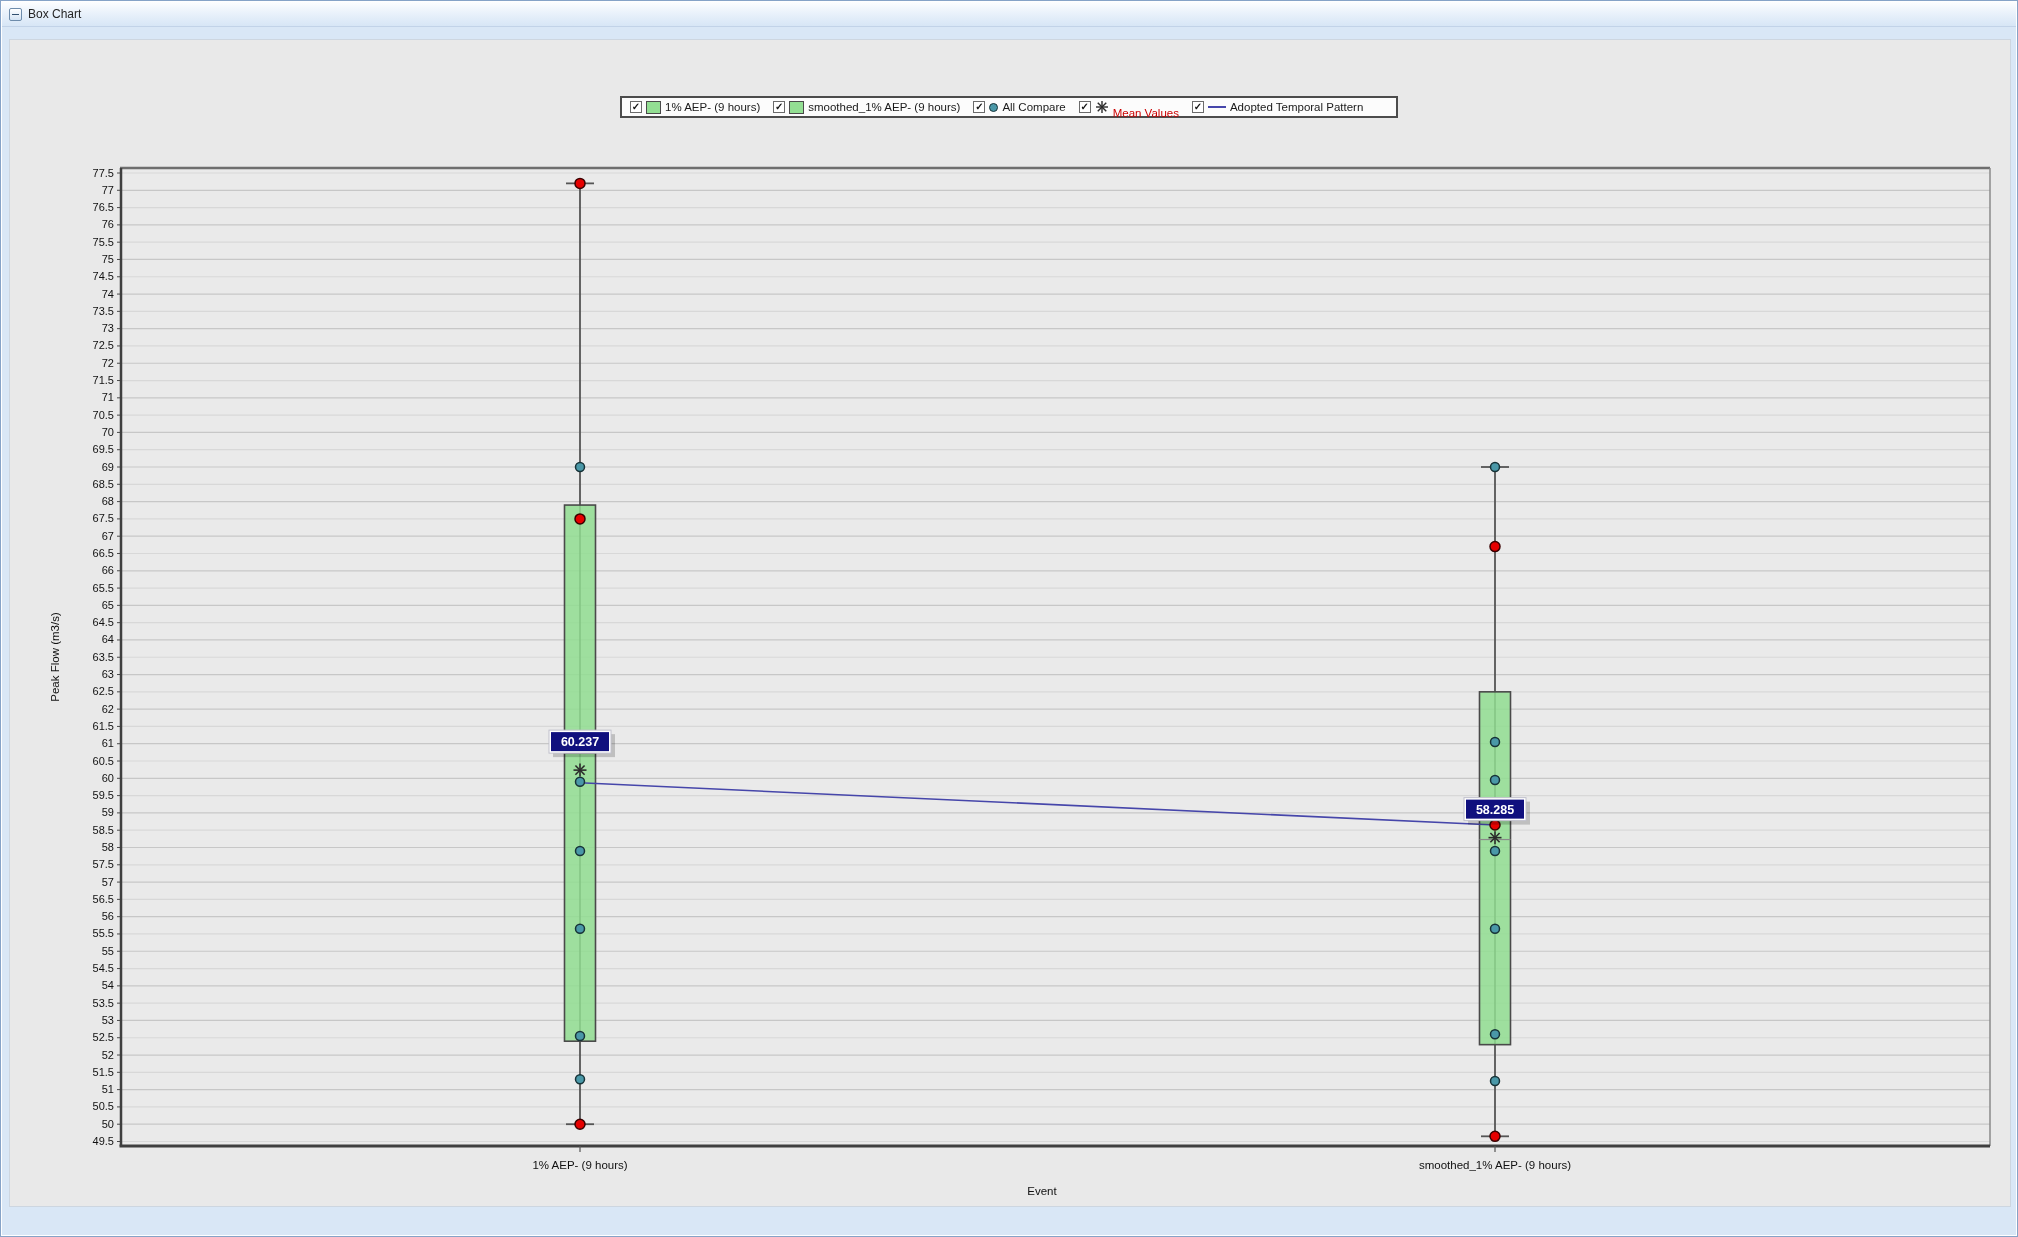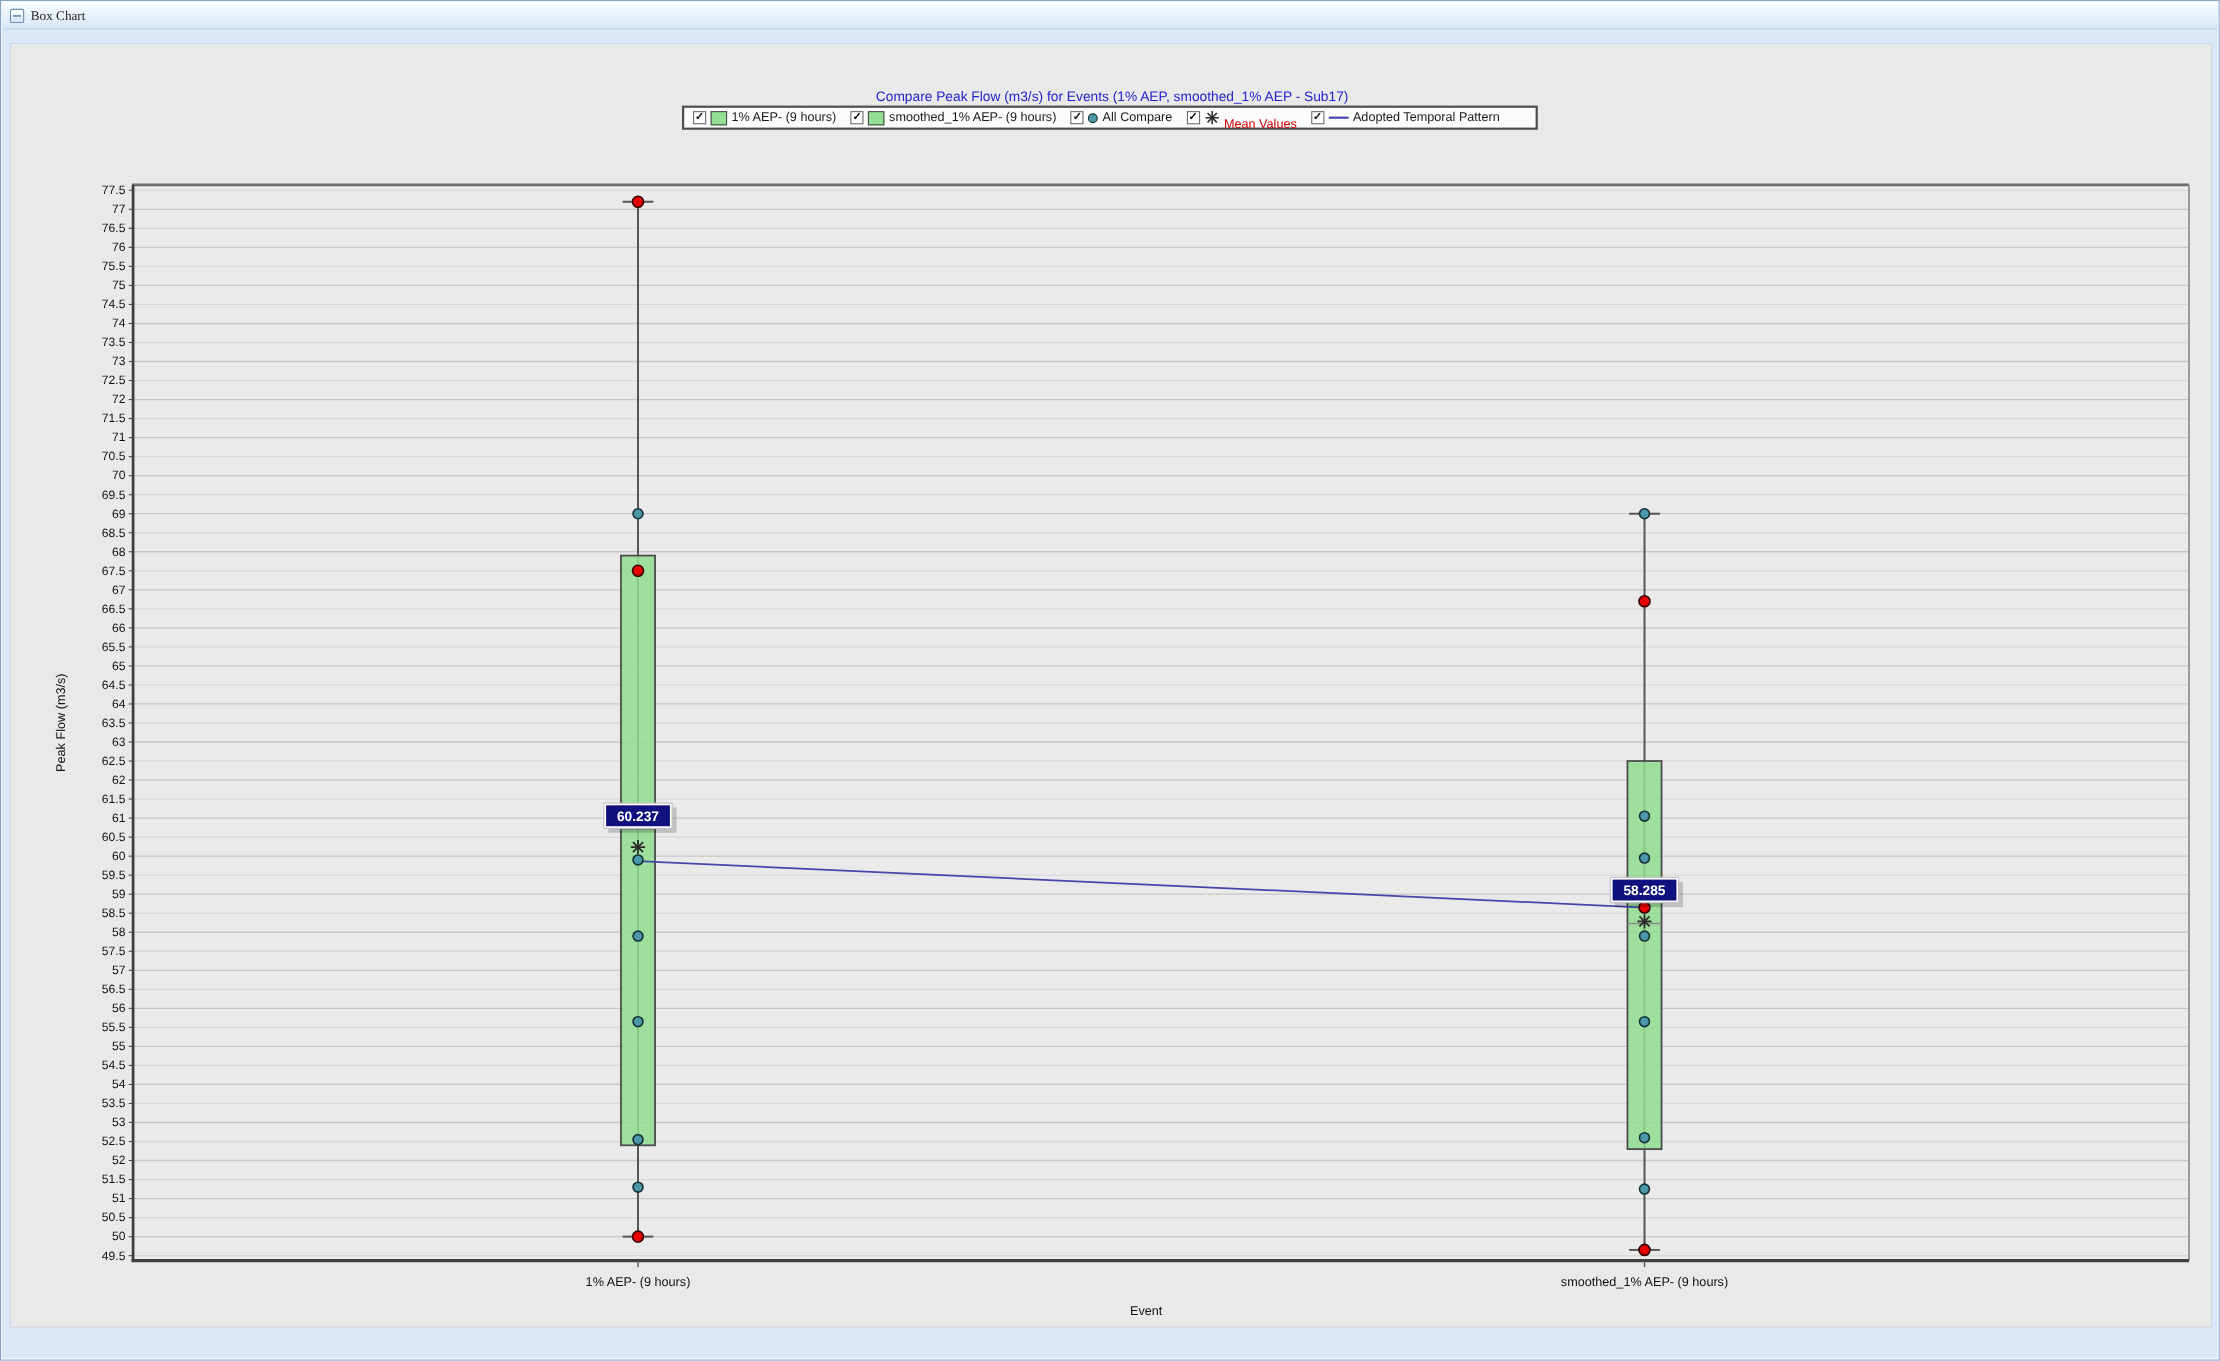--- a/index.html
+++ b/index.html
@@ -16,21 +16,21 @@
     border-bottom:1px solid #c2d3e8;
     display:flex;align-items:center;padding-left:7px;
   }
   #collapse-icon{
     width:13px;height:13px;border:1px solid #6e8cab;border-radius:2px;
     background:linear-gradient(#ffffff,#d4e4f4);position:relative;margin-right:6px;
   }
   #collapse-icon::after{
     content:"";position:absolute;left:2px;right:2px;top:5px;height:1px;background:#31506f;
   }
-  #window-title{font-size:12px;color:#252525;font-family:Liberation Serif, serif;}
+  #window-title{font-size:12px;color:#252525;}
   #chart-panel{
     position:absolute;left:8px;top:38px;width:2002px;height:1168px;
     background:#e9e9e9;border:1px solid #cdd6e0;
   }
   #chart-title{
     position:absolute;left:0;top:41px;width:2002px;text-align:center;
     font-size:12.5px;color:#2323cc;
   }
   #legend{
     position:absolute;left:610px;top:56px;width:778px;height:22px;
@@ -51,21 +51,20 @@
 </head>
 <body>
 
 <div id="window">
   <div id="titlebar">
     <span id="collapse-icon"></span>
     <span id="window-title">Box Chart</span>
   </div>
 
   <div id="chart-panel">
-    <div id="chart-title">Compare Peak Flow (m3/s) for Events (1% AEP, smoothed_1% AEP - Sub17)</div>
     <div id="legend">
         <span class="legend-item">
           <span class="cbx">✓</span>
           <span class="sw-box" style="background: rgb(147, 223, 147);"></span>
           <span>1% AEP- (9 hours)</span>
         </span>
         <span class="legend-item">
           <span class="cbx">✓</span>
           <span class="sw-box" style="background: rgb(147, 223, 147);"></span>
           <span>smoothed_1% AEP- (9 hours)</span>

